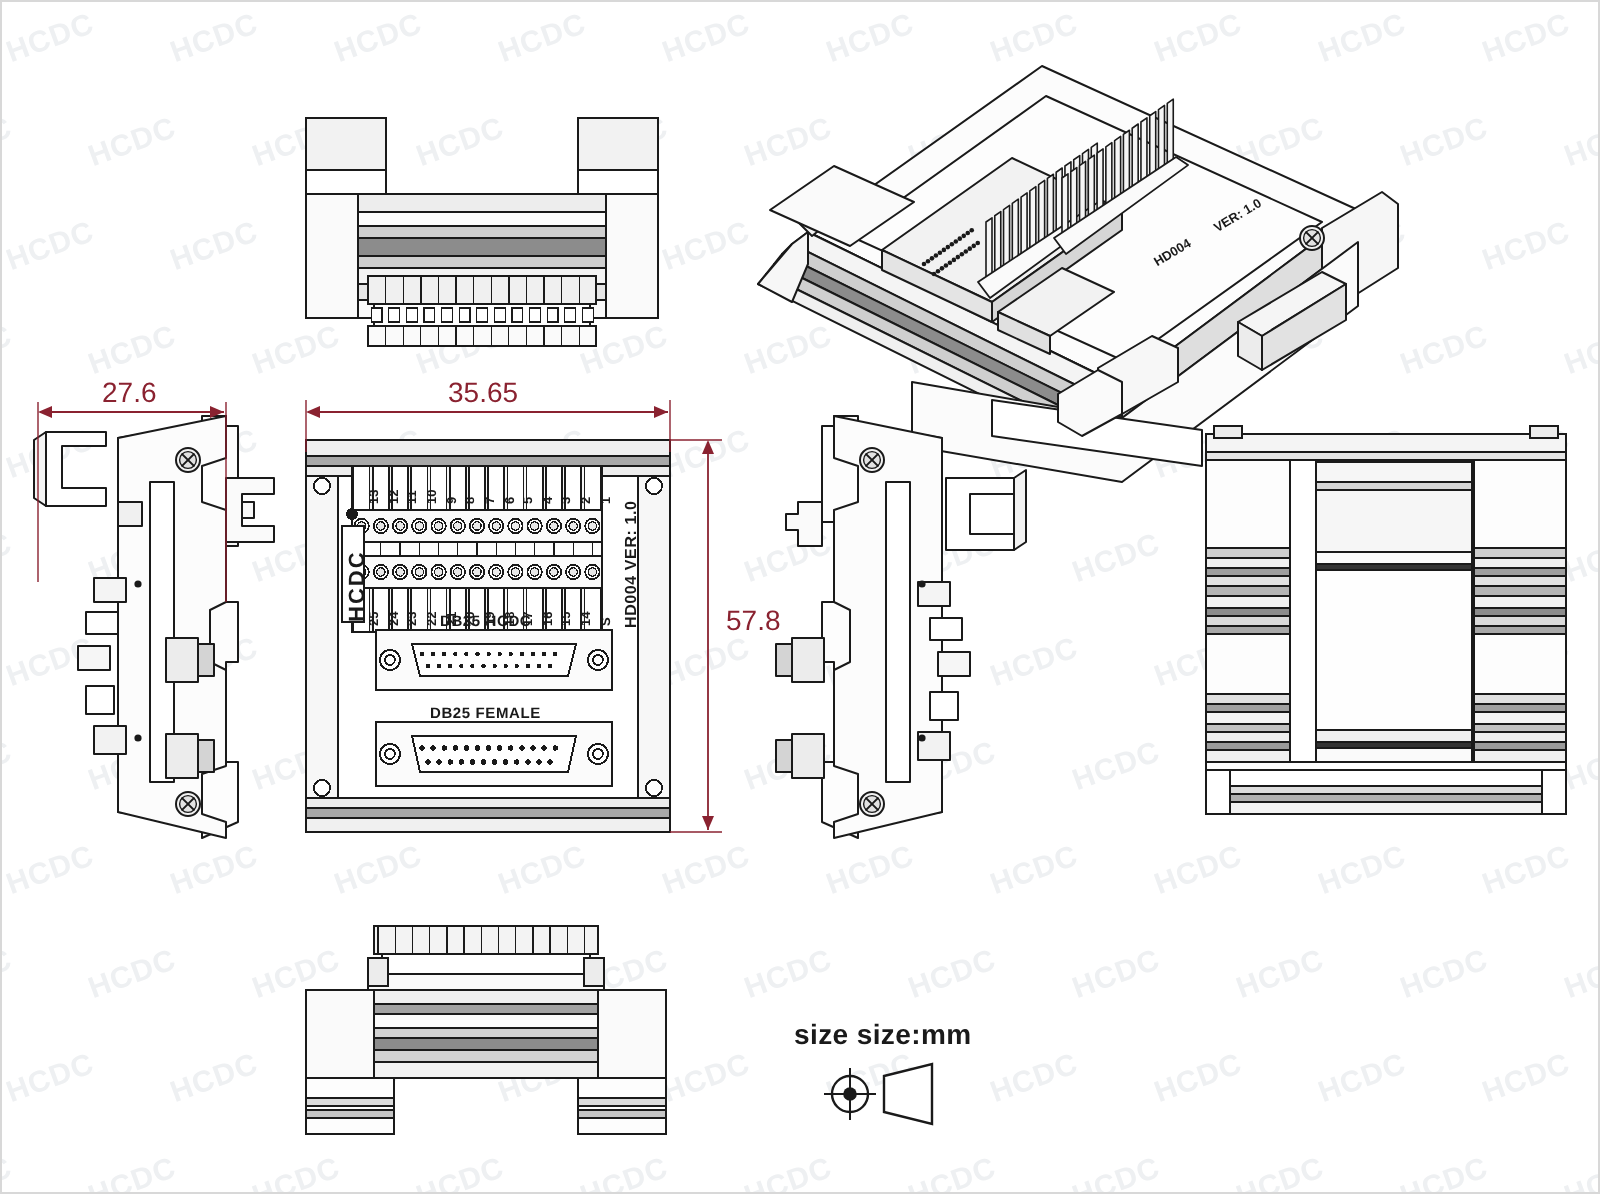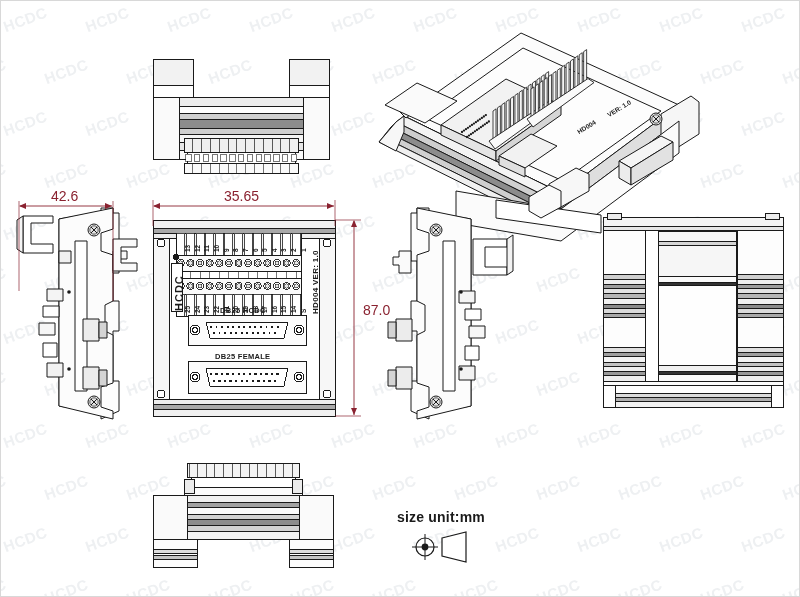--- a/index.html
+++ b/index.html
@@ -744,33 +744,33 @@
 
     <g id="toolSym" stroke="#1a1a1a" fill="none" stroke-width="1.2">
       <circle cx="424" cy="546" r="9" fill="#ffffff"></circle>
       <circle cx="424" cy="546" r="3.4" fill="#1a1a1a" stroke="none"></circle>
       <line x1="411" y1="546" x2="437" y2="546" stroke-width="1"></line>
       <line x1="424" y1="533" x2="424" y2="559" stroke-width="1"></line>
       <path d="M441,537 L465,531 L465,561 L441,555 Z" fill="#ffffff"></path>
     </g>
   </svg>
 
-  <div class="dim" style="left:50px;top:187px;font-size:14px;">42.6</div>
+  <div class="dim" style="left:50px;top:187px;font-size:14px;">27.6</div>
   <div class="dim" style="left:223px;top:187px;font-size:14px;">35.65</div>
-  <div class="dim" style="left:362px;top:301px;font-size:14px;">87.0</div>
+  <div class="dim" style="left:362px;top:301px;font-size:14px;">57.8</div>
 
   <div class="lbl b vert" style="left:172px;top:310px;font-size:11px;letter-spacing:1px;">HCDC</div>
   <div class="lbl b vert" style="left:310px;top:313px;font-size:8px;letter-spacing:.3px;">HD004  VER: 1.0</div>
   <div class="lbl b" style="left:219px;top:305px;font-size:7.5px;letter-spacing:.3px;">DB25 HCDC</div>
   <div class="lbl b" style="left:214px;top:351px;font-size:7.5px;letter-spacing:.3px;">DB25 FEMALE</div>
 
   <div class="lbl b" style="left:575px;top:128px;font-size:6.5px;transform:rotate(-31deg);transform-origin:0 0;">HD004</div>
   <div class="lbl b" style="left:605px;top:111px;font-size:6.5px;transform:rotate(-31deg);transform-origin:0 0;">VER: 1.0</div>
 
-  <div class="lbl" id="unitTxt" style="left:396px;top:508px;">size unit:mm</div>
+  <div class="lbl" id="unitTxt" style="left:396px;top:508px;">size size:mm</div>
 
   <div id="termNums">
       <div class="lbl vert" style="left: 183.208px; top: 251px; font-size: 6.5px; font-weight: 700;">13</div>
       <div class="lbl vert" style="left: 183.208px; top: 312px; font-size: 6.5px; font-weight: 700;">25</div>
       <div class="lbl vert" style="left: 192.823px; top: 251px; font-size: 6.5px; font-weight: 700;">12</div>
       <div class="lbl vert" style="left: 192.823px; top: 312px; font-size: 6.5px; font-weight: 700;">24</div>
       <div class="lbl vert" style="left: 202.438px; top: 251px; font-size: 6.5px; font-weight: 700;">11</div>
       <div class="lbl vert" style="left: 202.438px; top: 312px; font-size: 6.5px; font-weight: 700;">23</div>
       <div class="lbl vert" style="left: 212.054px; top: 251px; font-size: 6.5px; font-weight: 700;">10</div>
       <div class="lbl vert" style="left: 212.054px; top: 312px; font-size: 6.5px; font-weight: 700;">22</div>

